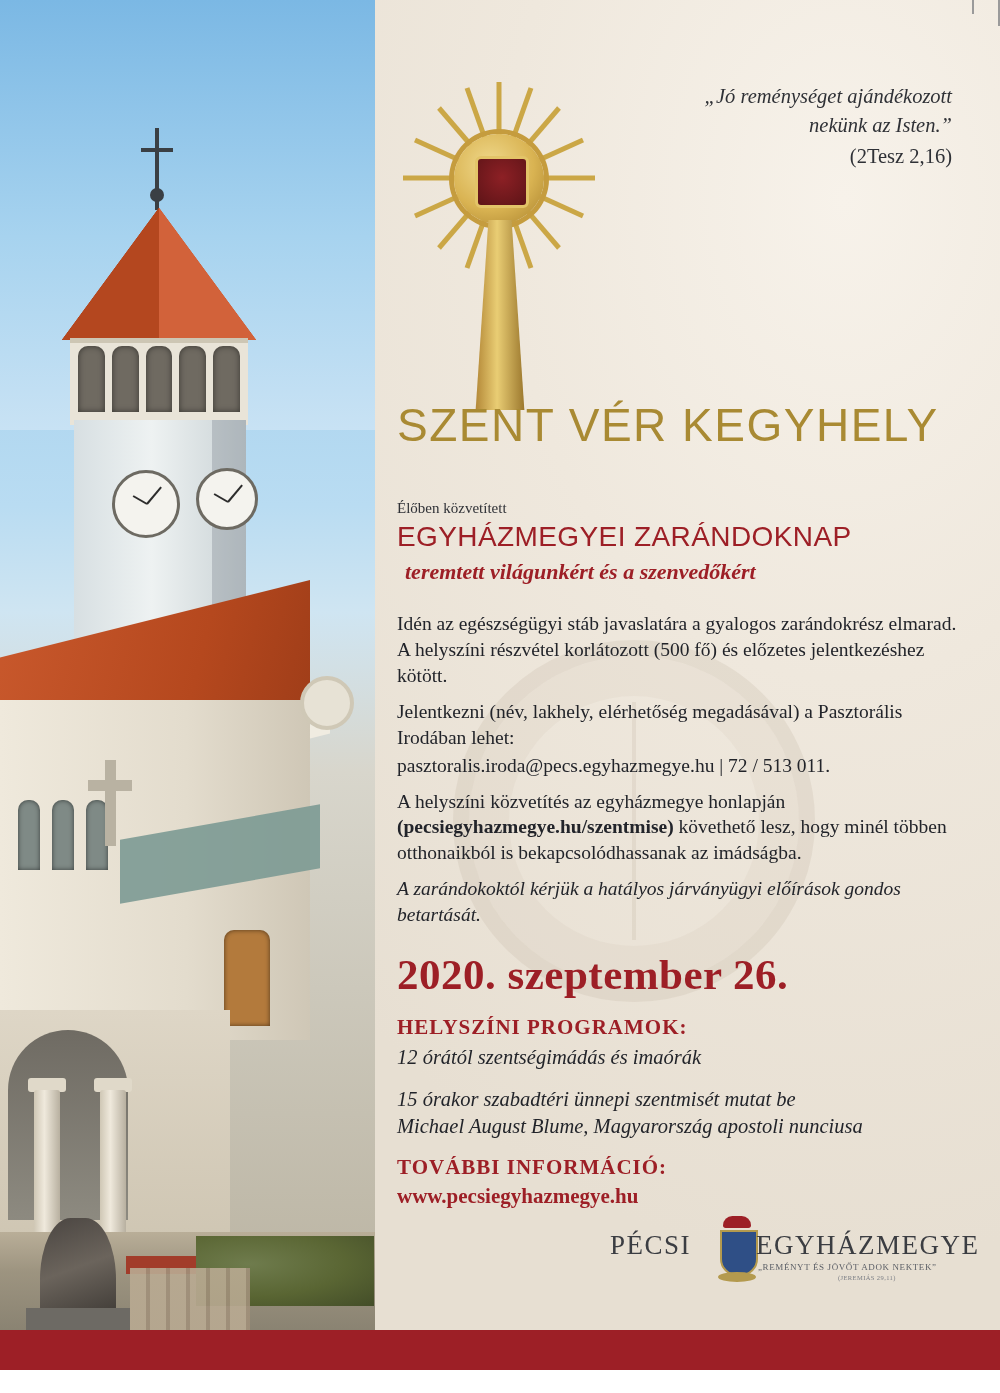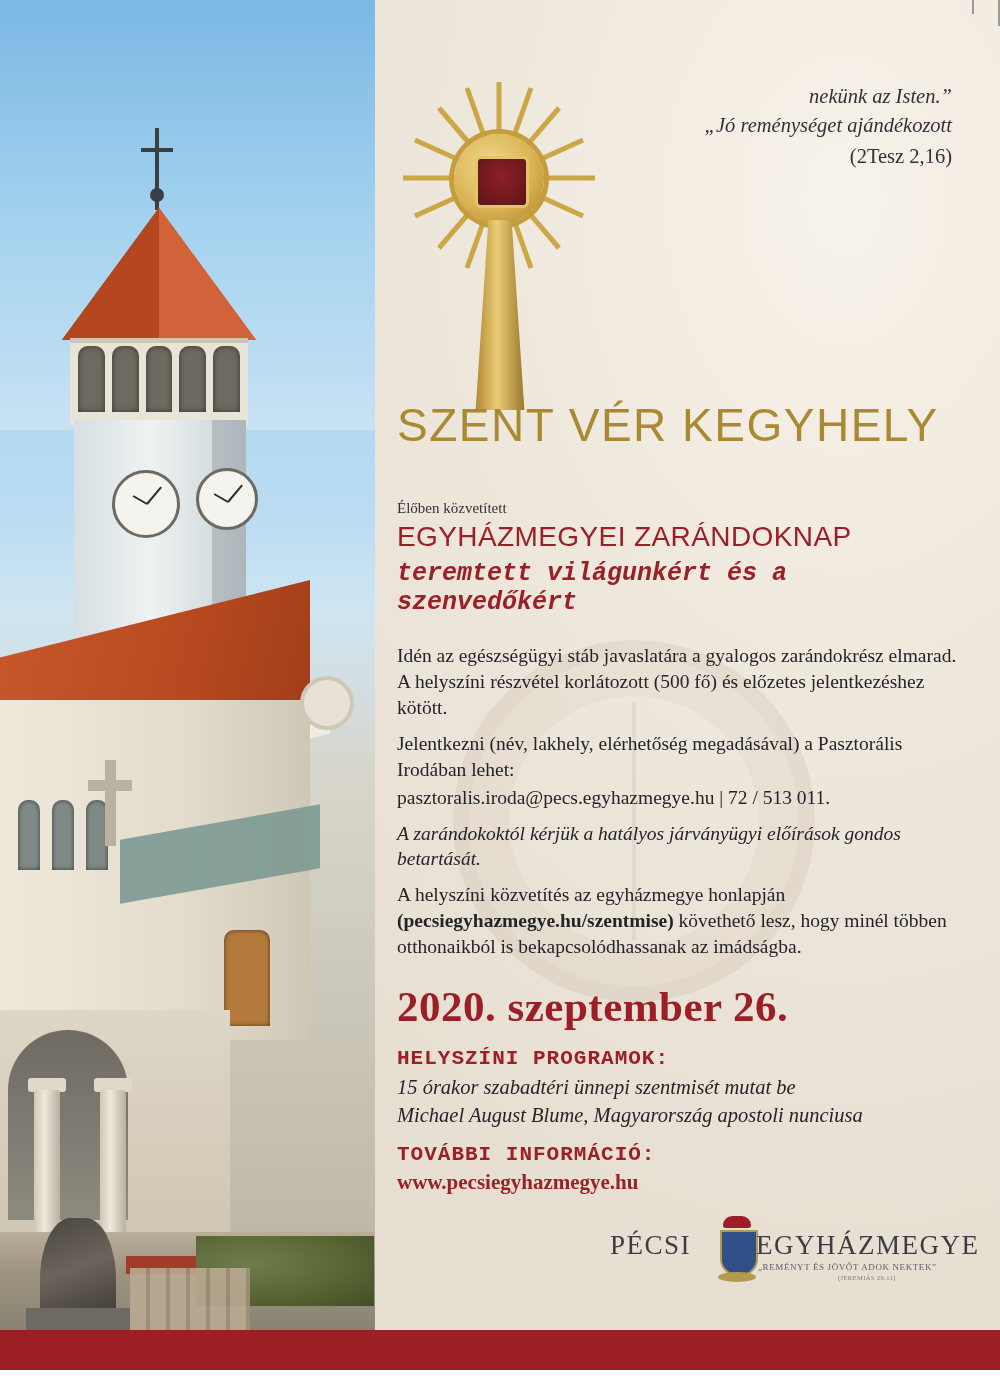--- a/index.html
+++ b/index.html
@@ -357,45 +357,46 @@
     margin-bottom: 4px;
   }
   .h-event {
     font-family: "Liberation Sans", sans-serif;
     font-size: 28px;
     color: #9d1f26;
     letter-spacing: .4px;
     margin: 4px 0 6px 0;
   }
   .h-motto {
-    font-family: Liberation Mono, monospace;
+    font-family: Liberation Serif, serif;
     font-weight: bold;
     font-style: italic;
-    font-size: 25px;
+    font-size: 22px;
     color: #9d1f26;
     margin-bottom: 26px;
+    margin-left: 8px;
   }
   .para {
     font-size: 19.5px;
     line-height: 1.33;
     color: #22242a;
     margin: 0 0 10px 0;
   }
   .para.italic { font-style: italic; }
   .para b { font-weight: bold; }
   .date-big {
     font-family: "Liberation Serif", serif;
     font-weight: bold;
     font-size: 43px;
     color: #9d1f26;
     margin: 22px 0 16px 0;
     letter-spacing: .5px;
   }
   .sec-head {
-    font-family: Liberation Mono, monospace;
+    font-family: Liberation Serif, serif;
     font-weight: bold;
     font-size: 21px;
     letter-spacing: 1px;
     color: #9d1f26;
     margin: 4px 0 4px 0;
   }
   .sec-line {
     font-size: 20.5px;
     font-style: italic;
     color: #22242a;
@@ -550,22 +551,22 @@
     <div class="path-tile"></div>
     <div class="statue"></div>
     <div class="statue-base"></div>
   </div>
 
   <div class="panel">
 
     <div class="watermark"></div>
 
     <div class="quote">
+      <div>„Jó reménységet ajándékozott</div>
       <div>nekünk az Isten.”</div>
-      <div>„Jó reménységet ajándékozott</div>
       <span class="ref">(2Tesz 2,16)</span>
     </div>
 
     <div class="monstrance">
       <svg class="mon-rays" viewBox="0 0 200 200">
         <g stroke="#cba746" stroke-width="5">
           <line x1="100" y1="100" x2="100" y2="4"></line>
           <line x1="100" y1="100" x2="132" y2="10"></line>
           <line x1="100" y1="100" x2="160" y2="30"></line>
           <line x1="100" y1="100" x2="184" y2="62"></line>
@@ -590,26 +591,27 @@
     <div class="title-sub">SZENT VÉR KEGYHELY</div>
 
     <div class="body-wrap">
       <div class="kicker">Élőben közvetített</div>
       <div class="h-event">EGYHÁZMEGYEI ZARÁNDOKNAP</div>
       <div class="h-motto">teremtett világunkért és a szenvedőkért</div>
 
       <p class="para">Idén az egészségügyi stáb javaslatára a gyalogos zarándokrész elmarad. A helyszíni részvétel korlátozott (500 fő) és előzetes jelentkezéshez kötött.</p>
       <p class="para" style="margin-bottom:2px">Jelentkezni (név, lakhely, elérhetőség megadásával) a Pasztorális Irodában lehet:</p>
       <p class="para">pasztoralis.iroda@pecs.egyhazmegye.hu |  72 / 513 011.</p>
+      <p class="para"><span>A helyszíni közvetítés az egyházmegye honlapján </span><b>(pecsiegyhazmegye.hu/szentmise)</b><span> követhető lesz, hogy minél többen otthonaikból is bekapcsolódhassanak az imádságba.</span></p>
       <p class="para italic">A zarándokoktól kérjük a hatályos járványügyi előírások gondos betartását.</p>
-      <p class="para"><span>A helyszíni közvetítés az egyházmegye honlapján </span><b>(pecsiegyhazmegye.hu/szentmise)</b><span> követhető lesz, hogy minél többen otthonaikból is bekapcsolódhassanak az imádságba.</span></p>
 
       <div class="date-big">2020. szeptember 26.</div>
 
       <div class="sec-head">HELYSZÍNI PROGRAMOK:</div>
+      <div class="sec-line">12 órától szentségimádás és imaórák</div>
       <div class="sec-line">
         <div>15 órakor szabadtéri ünnepi szentmisét mutat be</div>
         <div>Michael August Blume, Magyarország apostoli nunciusa</div>
       </div>
 
       <div class="sec-head">TOVÁBBI INFORMÁCIÓ:</div>
       <div class="info-link">www.pecsiegyhazmegye.hu</div>
     </div>
 
     <div class="logo">

